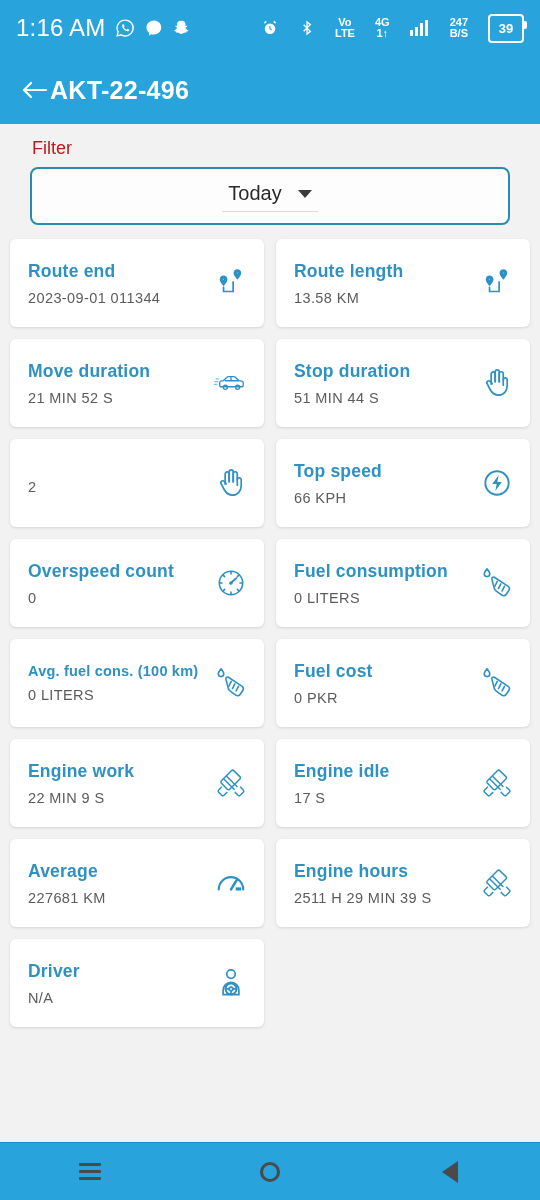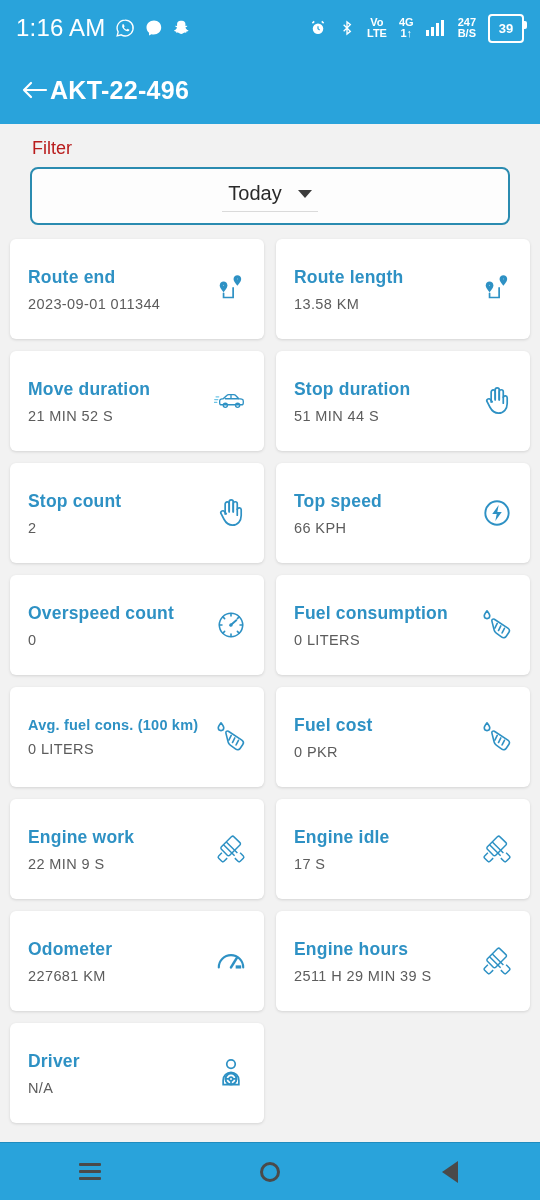--- a/index.html
+++ b/index.html
@@ -12,21 +12,21 @@
   .phone { position: relative; width: 540px; height: 1200px; background: #f2f2f2; display: flex; flex-direction: column; }
 
   
   .statusbar {
     height: 56px; background: #29a3db; color: #ffffff;
     display: flex; align-items: center; padding: 0 16px;
     flex: 0 0 56px;
   }
   .sb-left { display: flex; align-items: center; gap: 10px; }
   .sb-time { font-size: 24px; letter-spacing: .2px; }
-  .sb-right { margin-left: auto; display: flex; align-items: center; gap: 12px; }
+  .sb-right { margin-left: auto; display: flex; align-items: center; gap: 20px; }
   .sb-icon { display: inline-flex; align-items: center; justify-content: center; }
   .sb-stack { display: flex; flex-direction: column; align-items: center; line-height: 1; }
   .sb-stack .top { font-size: 11px; font-weight: bold; }
   .sb-stack .bot { font-size: 11px; font-weight: bold; }
   .battery {
     border: 2px solid #fff; border-radius: 4px; height: 29px; min-width: 36px;
     display: flex; align-items: center; justify-content: center;
     font-size: 13px; font-weight: bold; padding: 0 3px; position: relative;
   }
   .battery::after { content: ""; position: absolute; right: -5px; top: 5px; width: 3px; height: 8px; background: #fff; border-radius: 0 2px 2px 0; }
@@ -55,21 +55,21 @@
 
   
   .grid {
     padding: 14px 10px 0 10px;
     display: grid; grid-template-columns: 1fr 1fr;
     column-gap: 12px; row-gap: 12px;
     flex: 1 1 auto;
     align-content: start;
   }
   .card {
-    background: #ffffff; border-radius: 6px; height: 100px;
+    background: #ffffff; border-radius: 6px; height: 88px;
     box-shadow: 0 1px 3px rgba(0,0,0,0.13);
     display: flex; align-items: center; padding: 0 14px 0 18px;
   }
   .card-texts { flex: 1 1 auto; min-width: 0; }
   .card-title { color: #2e91c4; font-size: 17.5px; font-weight: bold; letter-spacing: .2px; white-space: nowrap; }
   .card-title.small { font-size: 14.5px; }
   .card-value { color: #5c5c5c; font-size: 14.5px; margin-top: 8px; letter-spacing: .4px; white-space: nowrap; }
   .card-icon { flex: 0 0 auto; width: 38px; height: 38px; display: flex; align-items: center; justify-content: center; color: #2e91c4; }
   .card-icon svg { width: 34px; height: 34px; }
 
@@ -221,21 +221,20 @@
           <svg viewBox="0 0 32 32" fill="none" stroke="#2e91c4" stroke-width="1.6" stroke-linecap="round" stroke-linejoin="round">
             <path d="M10.5 17V7.5a1.9 1.9 0 0 1 3.8 0V15"></path>
             <path d="M14.3 14V5.6a1.9 1.9 0 0 1 3.8 0V15"></path>
             <path d="M18.1 14.6V7.3a1.9 1.9 0 0 1 3.8 0V18"></path>
             <path d="M21.9 12.5a1.9 1.9 0 0 1 3.7.5v5.4c0 5-3.2 9-8.2 9-4.4 0-6.3-2.3-8-5.5l-2.6-5a1.9 1.9 0 0 1 3.1-2.2l1.6 2"></path>
           </svg>
         </div>
       </div>
       <div class="card">
         <div class="card-texts">
-          <div class="card-title">Stop count</div>
           <div class="card-value">2</div>
         </div>
         <div class="card-icon">
           <svg viewBox="0 0 32 32" fill="none" stroke="#2e91c4" stroke-width="1.6" stroke-linecap="round" stroke-linejoin="round">
             <path d="M10.5 17V7.5a1.9 1.9 0 0 1 3.8 0V15"></path>
             <path d="M14.3 14V5.6a1.9 1.9 0 0 1 3.8 0V15"></path>
             <path d="M18.1 14.6V7.3a1.9 1.9 0 0 1 3.8 0V18"></path>
             <path d="M21.9 12.5a1.9 1.9 0 0 1 3.7.5v5.4c0 5-3.2 9-8.2 9-4.4 0-6.3-2.3-8-5.5l-2.6-5a1.9 1.9 0 0 1 3.1-2.2l1.6 2"></path>
           </svg>
         </div>
@@ -326,21 +325,21 @@
         <div class="card-icon">
           <svg viewBox="0 0 32 32" fill="none" stroke="#2e91c4" stroke-width="1.4" stroke-linejoin="round">
             <path d="M18.8 4.6 24.4 10a1.6 1.6 0 0 1 0 2.3l-9.6 9.6a1.6 1.6 0 0 1-2.3 0L7 16.2a1.6 1.6 0 0 1 0-2.3l9.6-9.6a1.6 1.6 0 0 1 2.2.3z"></path>
             <path d="M11.6 9.4 22 19.8M9 12 19.4 22.4"></path>
             <path d="m7.4 19.6-3 3a1.5 1.5 0 0 0 0 2.1l2.9 2.9a1.5 1.5 0 0 0 2.1 0l3-3M24.6 19.6l3 3a1.5 1.5 0 0 1 0 2.1l-2.9 2.9a1.5 1.5 0 0 1-2.1 0l-3-3"></path>
           </svg>
         </div>
       </div>
       <div class="card">
         <div class="card-texts">
-          <div class="card-title">Odometer</div>
+          <div class="card-title">Average</div>
           <div class="card-value">227681 KM</div>
         </div>
         <div class="card-icon">
           <svg viewBox="0 0 32 32" fill="none" stroke="#2e91c4" stroke-width="2" stroke-linecap="round">
             <path d="M4.5 22a11.5 11.5 0 0 1 23 0"></path>
             <path d="M16 22 21.5 13" stroke-width="2.4"></path>
             <path d="M20.4 21.6h5.2" stroke-width="3" stroke-linecap="butt"></path>
           </svg>
         </div>
       </div>

